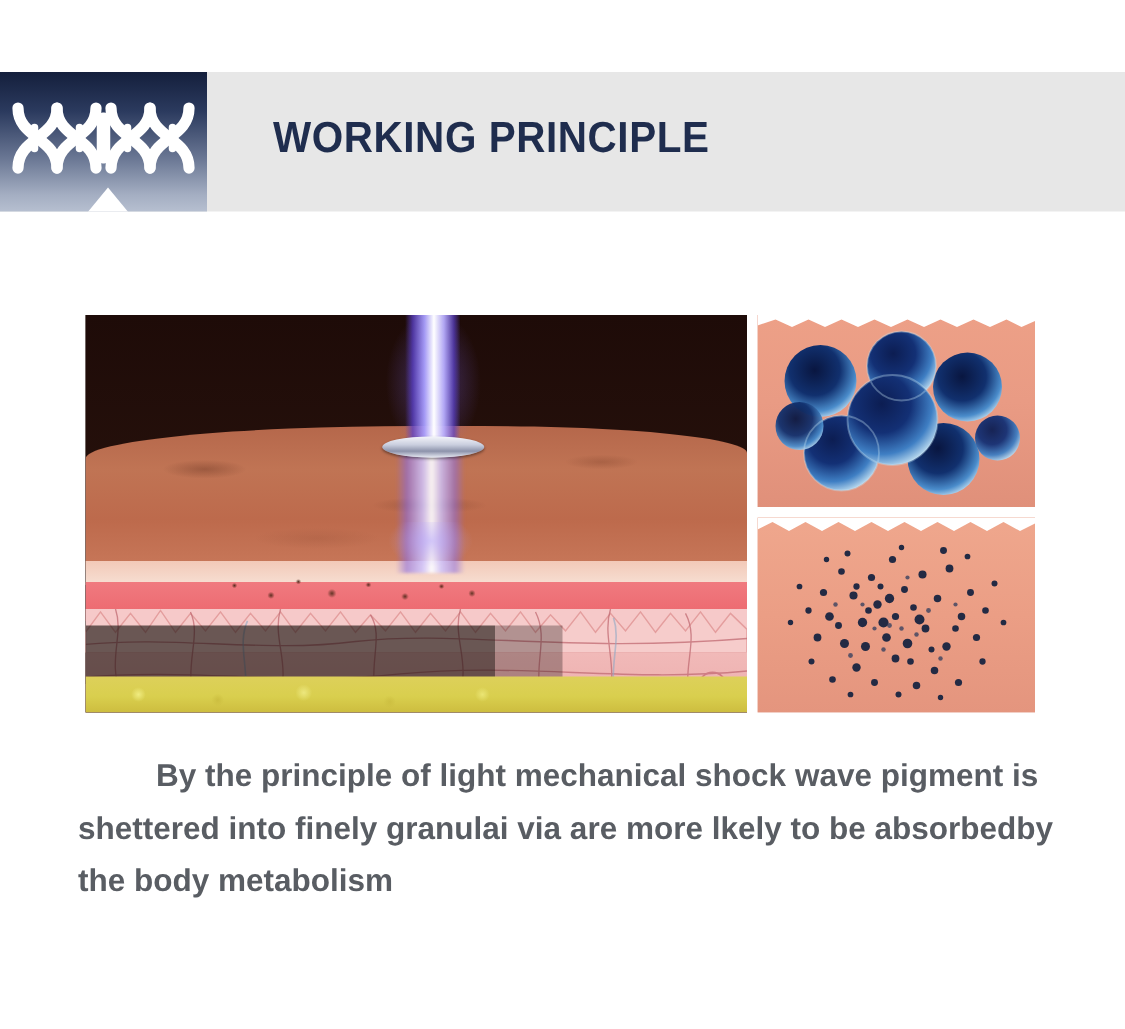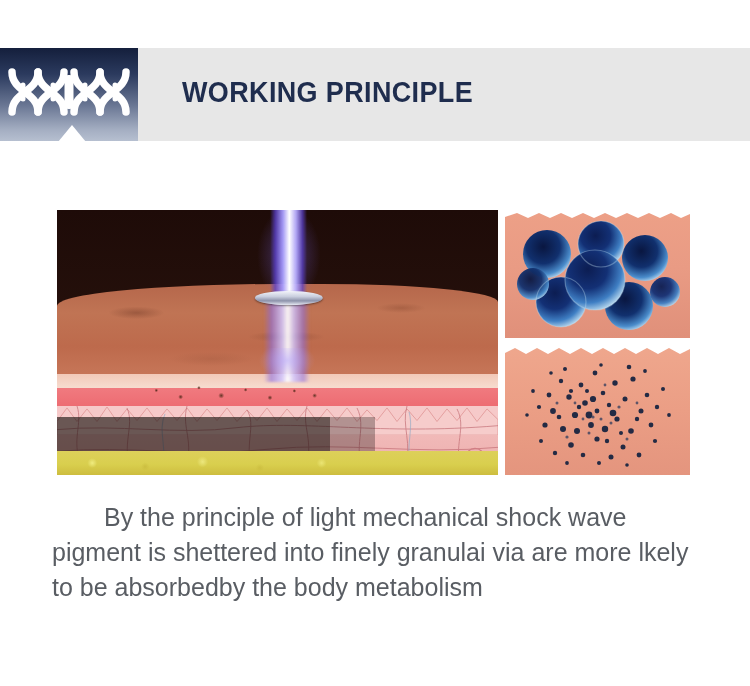--- a/index.html
+++ b/index.html
@@ -251,25 +251,26 @@
     position: absolute; left: 0; top: 0; width: 100%; height: 10px;
   }
   .shatter-svg { position: absolute; left: 0; top: 0; width: 100%; height: 100%; }
 
   
   .caption {
     position: absolute;
     left: 52px;
     top: 452px;
     width: 660px;
-    font-size: 25px;
+    font-size: 21px;
     line-height: 35px;
     color: #595d63;
     text-indent: 52px;
     font-family: "Liberation Sans", "DejaVu Sans", sans-serif;
+    font-weight: bold;
   }
 </style>
 </head>
 <body>
 
 <div class="page">
 
   <div class="header">
 
     <div class="logo-block">

